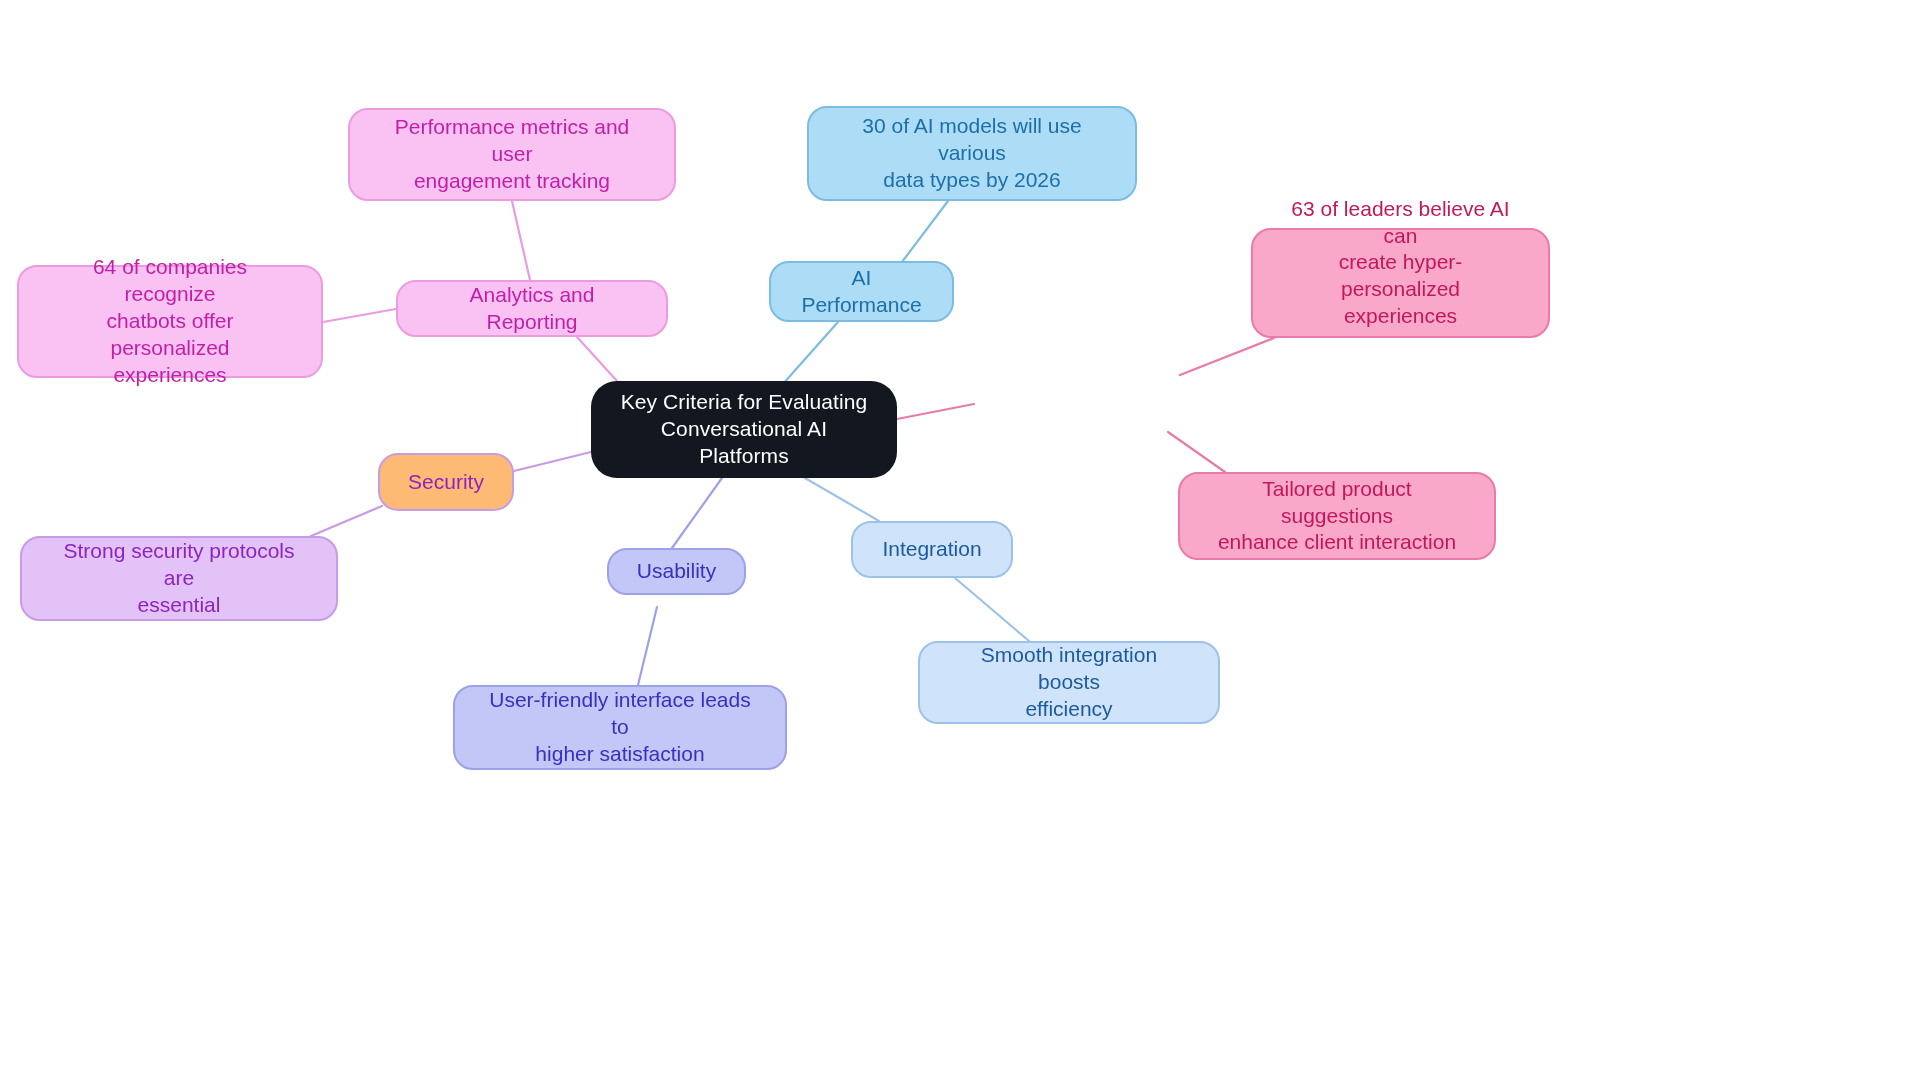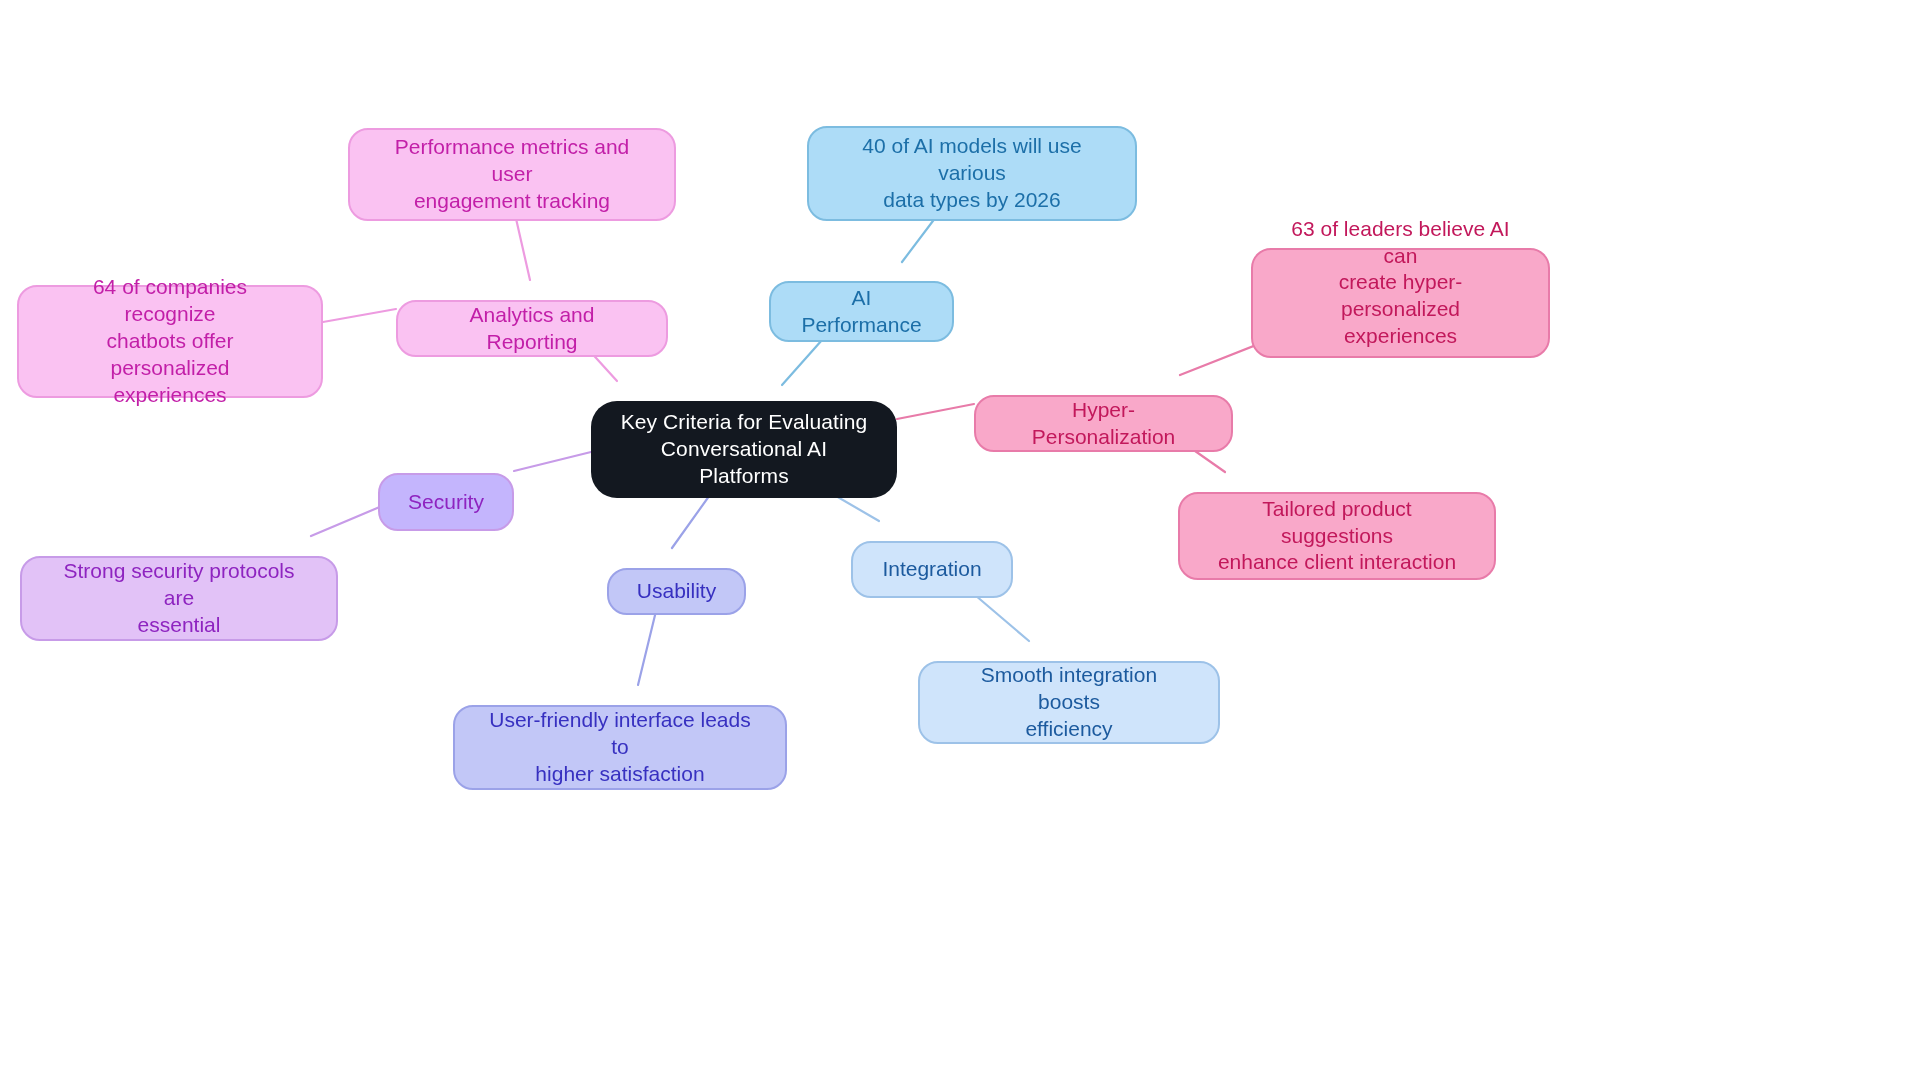--- a/index.html
+++ b/index.html
@@ -33,21 +33,20 @@
     display: flex;
     align-items: center;
     justify-content: center;
     text-align: center;
     border-radius: 20px;
     border-style: solid;
     border-width: 2px;
     line-height: 1.28;
     padding: 6px 29px;
     white-space: pre-line;
-    margin-top: 20px;
   }
   .node.root {
     border-radius: 26px;
     border-width: 0;
     background: #131820;
     color: #ffffff;
     font-size: 21px;
     letter-spacing: 0.1px;
   }
   .node.branch {
@@ -73,35 +72,34 @@
       <line x1="657" y1="607" x2="638" y2="685" stroke="#9BA2E8" stroke-width="2.2" stroke-linecap="round"></line>
       <line x1="591" y1="452" x2="514" y2="471" stroke="#C79BE8" stroke-width="2.2" stroke-linecap="round"></line>
       <line x1="382" y1="506" x2="311" y2="536" stroke="#C79BE8" stroke-width="2.2" stroke-linecap="round"></line>
       <line x1="617" y1="381" x2="577" y2="337" stroke="#ED9BE0" stroke-width="2.2" stroke-linecap="round"></line>
       <line x1="530" y1="280" x2="512" y2="201" stroke="#ED9BE0" stroke-width="2.2" stroke-linecap="round"></line>
       <line x1="396" y1="309" x2="323" y2="322" stroke="#ED9BE0" stroke-width="2.2" stroke-linecap="round"></line>
     </svg>
 <div class="node root" style="left: 591px; top: 381px; width: 306px; height: 97px; background: rgb(19, 24, 32); color: rgb(255, 255, 255);"><span>Key Criteria for Evaluating
 Conversational AI Platforms</span></div>
     <div class="node branch" style="left: 769px; top: 261px; width: 185px; height: 61px; background: rgb(173, 220, 247); border-color: rgb(124, 188, 224); color: rgb(28, 111, 168);"><span>AI Performance</span></div>
-    <div class="node leaf" style="left: 807px; top: 106px; width: 330px; height: 95px; background: rgb(173, 220, 247); border-color: rgb(124, 188, 224); color: rgb(28, 111, 168);"><span>40 of AI models will use various
+    <div class="node leaf" style="left: 807px; top: 106px; width: 330px; height: 95px; background: rgb(173, 220, 247); border-color: rgb(124, 188, 224); color: rgb(28, 111, 168);"><span>30 of AI models will use various
 data types by 2026</span></div>
-    <div class="node branch" style="left: 974px; top: 375px; width: 259px; height: 57px; background: rgb(249, 168, 201); border-color: rgb(232, 123, 169); color: rgb(194, 24, 91);"><span>Hyper-Personalization</span></div>
     <div class="node leaf" style="left: 1251px; top: 228px; width: 299px; height: 110px; background: rgb(249, 168, 201); border-color: rgb(232, 123, 169); color: rgb(194, 24, 91); align-items: flex-end;"><span>63 of leaders believe AI can
 create hyper-personalized
 experiences</span></div>
     <div class="node leaf" style="left: 1178px; top: 472px; width: 318px; height: 88px; background: rgb(249, 168, 201); border-color: rgb(232, 123, 169); color: rgb(194, 24, 91);"><span>Tailored product suggestions
 enhance client interaction</span></div>
     <div class="node branch" style="left: 851px; top: 521px; width: 162px; height: 57px; background: rgb(207, 228, 251); border-color: rgb(157, 194, 232); color: rgb(28, 90, 158);"><span>Integration</span></div>
     <div class="node leaf" style="left: 918px; top: 641px; width: 302px; height: 83px; background: rgb(207, 228, 251); border-color: rgb(157, 194, 232); color: rgb(28, 90, 158);"><span>Smooth integration boosts
 efficiency</span></div>
     <div class="node branch" style="left: 607px; top: 548px; width: 139px; height: 47px; background: rgb(194, 199, 247); border-color: rgb(155, 162, 232); color: rgb(55, 48, 192);"><span>Usability</span></div>
     <div class="node leaf" style="left: 453px; top: 685px; width: 334px; height: 85px; background: rgb(194, 199, 247); border-color: rgb(155, 162, 232); color: rgb(55, 48, 192);"><span>User-friendly interface leads to
 higher satisfaction</span></div>
-    <div class="node branch" style="left: 378px; top: 453px; width: 136px; height: 58px; background: #c4b5fd; border-color: rgb(199, 155, 232); color: rgb(142, 36, 192);"><span>Security</span></div>
+    <div class="node branch" style="left: 378px; top: 453px; width: 136px; height: 58px; background: #fdba74; border-color: rgb(199, 155, 232); color: rgb(142, 36, 192);"><span>Security</span></div>
     <div class="node leaf" style="left: 20px; top: 536px; width: 318px; height: 85px; background: rgb(226, 194, 247); border-color: rgb(199, 155, 232); color: rgb(142, 36, 192);"><span>Strong security protocols are
 essential</span></div>
     <div class="node branch" style="left: 396px; top: 280px; width: 272px; height: 57px; background: rgb(250, 194, 242); border-color: rgb(237, 155, 224); color: rgb(194, 31, 168);"><span>Analytics and Reporting</span></div>
     <div class="node leaf" style="left: 348px; top: 108px; width: 328px; height: 93px; background: rgb(250, 194, 242); border-color: rgb(237, 155, 224); color: rgb(194, 31, 168);"><span>Performance metrics and user
 engagement tracking</span></div>
     <div class="node leaf" style="left: 17px; top: 265px; width: 306px; height: 113px; background: rgb(250, 194, 242); border-color: rgb(237, 155, 224); color: rgb(194, 31, 168);"><span>64 of companies recognize
 chatbots offer personalized
 experiences</span></div>
   </div>
 

